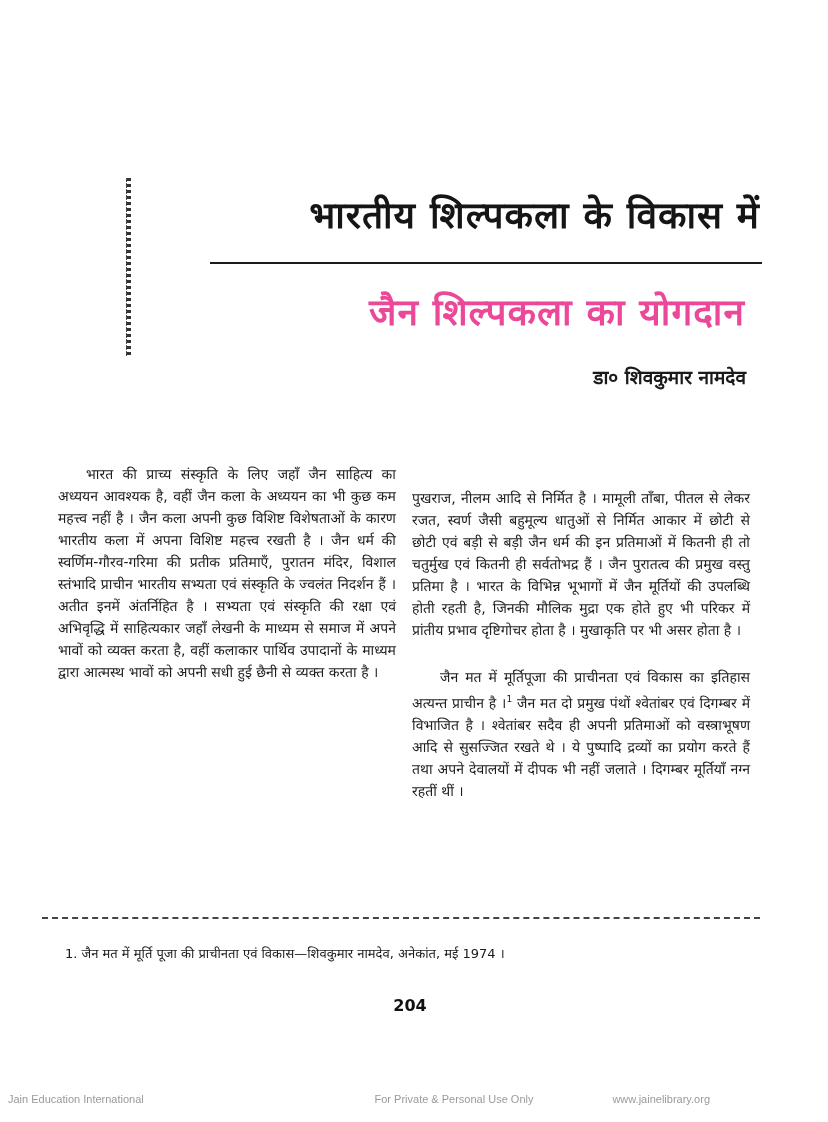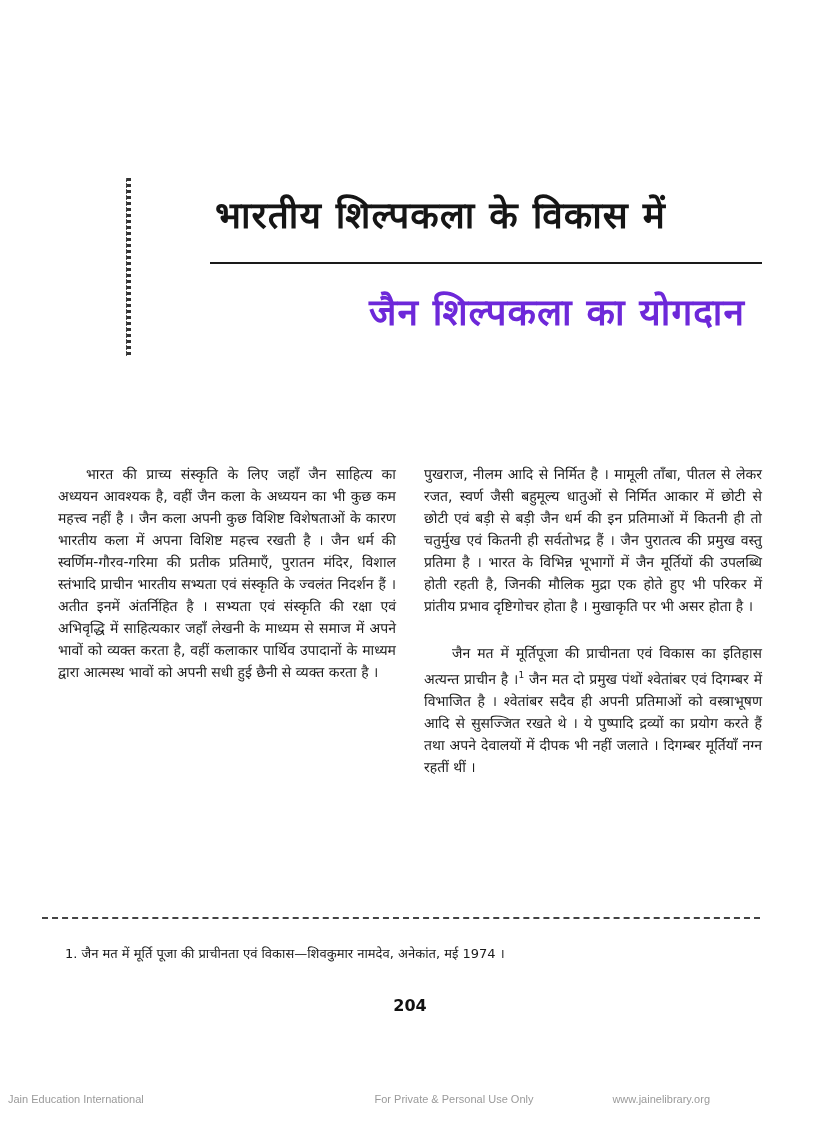--- a/index.html
+++ b/index.html
@@ -9,44 +9,44 @@
       font-family: "DejaVu Sans", sans-serif;
     }
     .page { position: absolute; inset: 0; }
     .deco-border {
       position: absolute; left: 126px; top: 178px; width: 4px; height: 178px;
       background-image: repeating-linear-gradient(to bottom, #333 0 3px, transparent 3px 6px);
       border-left: 1px dotted #555;
     }
     .title-1 {
       position: absolute; left: 215px; top: 188px; width: 545px;
-      font-size: 37px; font-weight: bold; letter-spacing: 1px;
+      text-align: right; font-size: 37px; font-weight: bold; letter-spacing: 1px;
       color: #151515; white-space: nowrap;
     }
     .title-rule {
       position: absolute; left: 210px; top: 262px; width: 552px; height: 2px;
       background: #1a1a1a;
     }
     .title-2 {
       position: absolute; left: 215px; top: 285px; width: 530px;
       text-align: right; font-size: 37px; font-weight: bold; letter-spacing: 1px;
-      color: #6d28d9; white-space: nowrap;
+      color: #ec4899; white-space: nowrap;
     }
     .author {
       position: absolute; left: 400px; top: 364px; width: 346px;
       text-align: right; font-size: 19px; font-weight: bold; color: #1a1a1a;
       white-space: nowrap;
     }
     .col {
       position: absolute; top: 463px; width: 338px;
       font-size: 14px; line-height: 22px; color: #1c1c1c;
       text-align: justify;
     }
     .col-left { left: 58px; }
-    .col-right { left: 424px; }
+    .col-right { left: 412px; margin-top: 24px; }
     .col p { margin: 0 0 25px 0; text-indent: 28px; }
     .col p.cont { text-indent: 0; }
     .fn-sup { font-size: 9px; vertical-align: super; }
     .footnote-rule {
       position: absolute; left: 42px; top: 917px; width: 718px; height: 1px;
       border-top: 2px dashed #444;
     }
     .footnote {
       position: absolute; left: 65px; top: 944px; width: 700px;
       font-size: 13px; color: #1a1a1a; white-space: nowrap;
@@ -67,20 +67,21 @@
 <body>
 
 <div class="page">
 
   <div class="deco-border"></div>
 
   <div class="title-1">भारतीय शिल्पकला के विकास में</div>
   <div class="title-rule"></div>
   <div class="title-2">जैन शिल्पकला का योगदान</div>
 
+  <div class="author">डा० शिवकुमार नामदेव</div>
 
   <div class="col col-left">
     <p>भारत की प्राच्य संस्कृति के लिए जहाँ जैन साहित्य का अध्ययन आवश्यक है, वहीं जैन कला के अध्ययन का भी कुछ कम महत्त्व नहीं है । जैन कला अपनी कुछ विशिष्ट विशेषताओं के कारण भारतीय कला में अपना विशिष्ट महत्त्व रखती है । जैन धर्म की स्वर्णिम-गौरव-गरिमा की प्रतीक प्रतिमाएँ, पुरातन मंदिर, विशाल स्तंभादि प्राचीन भारतीय सभ्यता एवं संस्कृति के ज्वलंत निदर्शन हैं । अतीत इनमें अंतर्निहित है । सभ्यता एवं संस्कृति की रक्षा एवं अभिवृद्धि में साहित्यकार जहाँ लेखनी के माध्यम से समाज में अपने भावों को व्यक्त करता है, वहीं कलाकार पार्थिव उपादानों के माध्यम द्वारा आत्मस्थ भावों को अपनी सधी हुई छैनी से व्यक्त करता है ।</p>
   </div>
 
   <div class="col col-right">
     <p class="cont">पुखराज, नीलम आदि से निर्मित है । मामूली ताँबा, पीतल से लेकर रजत, स्वर्ण जैसी बहुमूल्य धातुओं से निर्मित आकार में छोटी से छोटी एवं बड़ी से बड़ी जैन धर्म की इन प्रतिमाओं में कितनी ही तो चतुर्मुख एवं कितनी ही सर्वतोभद्र हैं । जैन पुरातत्व की प्रमुख वस्तु प्रतिमा है । भारत के विभिन्न भूभागों में जैन मूर्तियों की उपलब्धि होती रहती है, जिनकी मौलिक मुद्रा एक होते हुए भी परिकर में प्रांतीय प्रभाव दृष्टिगोचर होता है । मुखाकृति पर भी असर होता है ।</p>
     <p><span>जैन मत में मूर्तिपूजा की प्राचीनता एवं विकास का इतिहास अत्यन्त प्राचीन है ।</span><span class="fn-sup">1</span> <span>जैन मत दो प्रमुख पंथों श्वेतांबर एवं दिगम्बर में विभाजित है । श्वेतांबर सदैव ही अपनी प्रतिमाओं को वस्त्राभूषण आदि से सुसज्जित रखते थे । ये पुष्पादि द्रव्यों का प्रयोग करते हैं तथा अपने देवालयों में दीपक भी नहीं जलाते । दिगम्बर मूर्तियाँ नग्न रहतीं थीं ।</span></p>
   </div>
 

